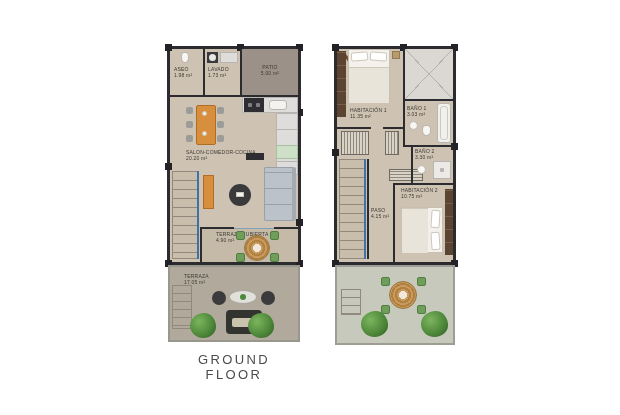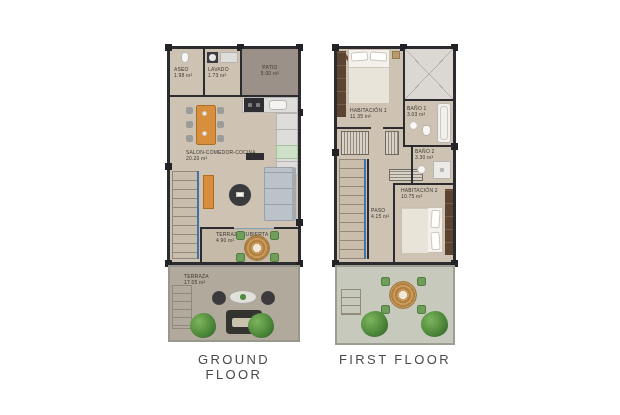--- a/index.html
+++ b/index.html
@@ -252,14 +252,13 @@
       <div class="patio-chair" style="left:44px;top:10px;"></div>
       <div class="patio-chair" style="left:80px;top:10px;"></div>
       <div class="patio-chair" style="left:44px;top:38px;"></div>
       <div class="patio-chair" style="left:80px;top:38px;"></div>
       <div class="bush" style="left:24px;top:44px;width:27px;height:26px;"></div>
       <div class="bush" style="left:84px;top:44px;width:27px;height:26px;"></div>
     </div>
   </div>
 
   <div class="caption" style="left:167px;top:352px;width:134px;">GROUND FLOOR</div>
-  <div class="caption" style="left:334px;top:352px;width:122px;">FIRST FLOOR</div>
 </div>
 
 </body></html>

